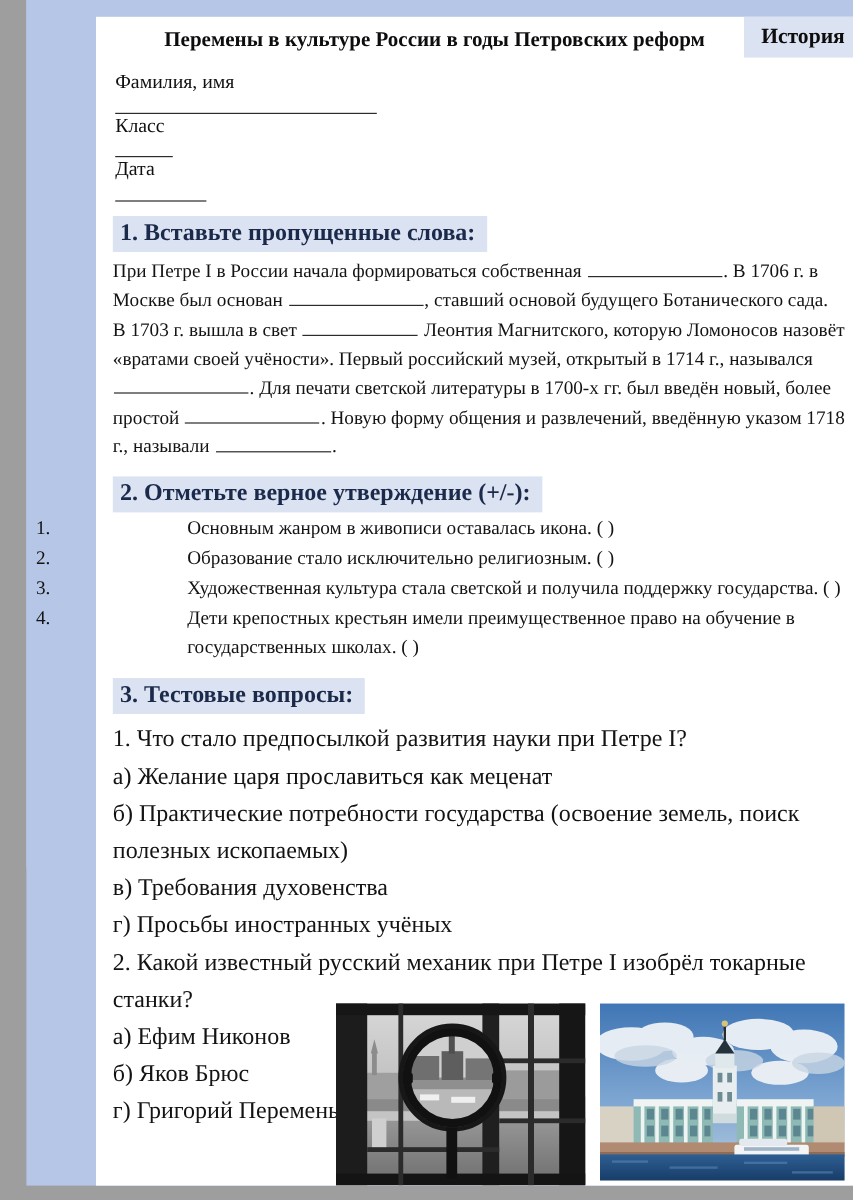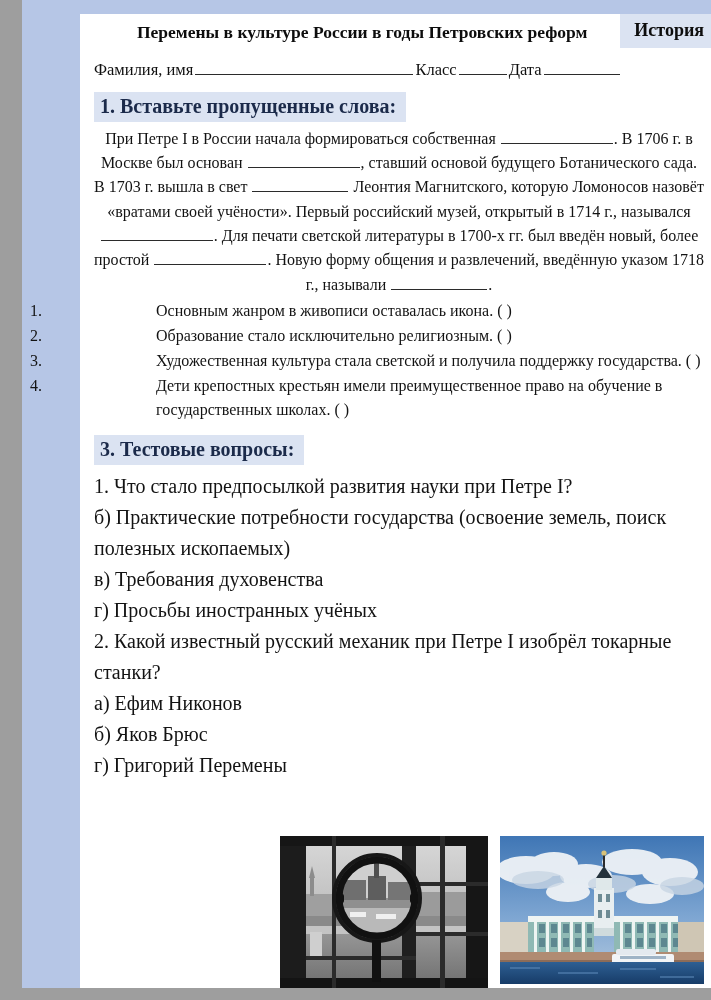--- a/index.html
+++ b/index.html
@@ -91,20 +91,21 @@
   }
 
   
   #identity-line {
     margin-top: 10px;
     font-size: 16.5px;
     color: #111;
     white-space: nowrap;
     display: flex;
     align-items: baseline;
+    flex-direction: column;
   }
   .idlabel { flex: 0 0 auto; }
   .rule {
     display: inline-block;
     border-bottom: 1px solid #2b2b2b;
     height: 0.95em;
     margin: 0 2px;
   }
   .rule-name  { width: 218px; }
   .rule-class { width: 48px; }
@@ -121,21 +122,21 @@
     margin-top: 12px;
   }
   .section-header.wide { }
 
   
   .body-text {
     font-size: 16px;
     line-height: 1.52;
     color: #131313;
     margin-top: 5px;
-    text-align: center;
+    text-align: left;
   }
   .blank {
     display: inline-block;
     border-bottom: 1px solid #2b2b2b;
     width: 112px;
     height: 0.92em;
     vertical-align: baseline;
     margin: 0 1px;
   }
   .blank.short { width: 96px; }
@@ -228,20 +229,21 @@
         <span class="blank"></span><span>. В 1706 г. в Москве был основан</span>
         <span class="blank"></span><span>, ставший основой будущего Ботанического сада. В 1703 г. вышла в свет</span>
         <span class="blank short"></span>
         <span>Леонтия Магнитского, которую Ломоносов назовёт «вратами своей учёности». Первый российский музей, открытый в 1714 г., назывался</span>
         <span class="blank"></span><span>. Для печати светской литературы в 1700-х гг. был введён новый, более простой</span>
         <span class="blank"></span><span>. Новую форму общения и развлечений, введённую указом 1718 г., называли</span>
         <span class="blank short"></span><span>.</span>
       </div>
 
       
+      <div class="section-header">2. Отметьте верное утверждение (+/-):</div>
 
       <div id="statements">
         <div class="statement">
           <span class="num">1.</span>
           <span class="stext">Основным жанром в живописи оставалась икона. ( )</span>
         </div>
         <div class="statement">
           <span class="num">2.</span>
           <span class="stext">Образование стало исключительно религиозным. ( )</span>
         </div>
@@ -253,20 +255,21 @@
           <span class="num">4.</span>
           <span class="stext">Дети крепостных крестьян имели преимущественное право на обучение в государственных школах. ( )</span>
         </div>
       </div>
 
       
       <div class="section-header wide">3. Тестовые вопросы:</div>
 
       <div id="quiz">
         <div class="quiz-line">1. Что стало предпосылкой развития науки при Петре I?</div>
+        <div class="quiz-line">а) Желание царя прославиться как меценат</div>
         <div class="quiz-line">б) Практические потребности государства (освоение земель, поиск полезных ископаемых)</div>
         <div class="quiz-line">в) Требования духовенства</div>
         <div class="quiz-line">г) Просьбы иностранных учёных</div>
         <div class="quiz-line">2. Какой известный русский механик при Петре I изобрёл токарные станки?</div>
         <div class="quiz-line">а) Ефим Никонов</div>
         <div class="quiz-line">б) Яков Брюс</div>
         <div class="quiz-line">г) Григорий Перемены</div>
       </div>
 
       

